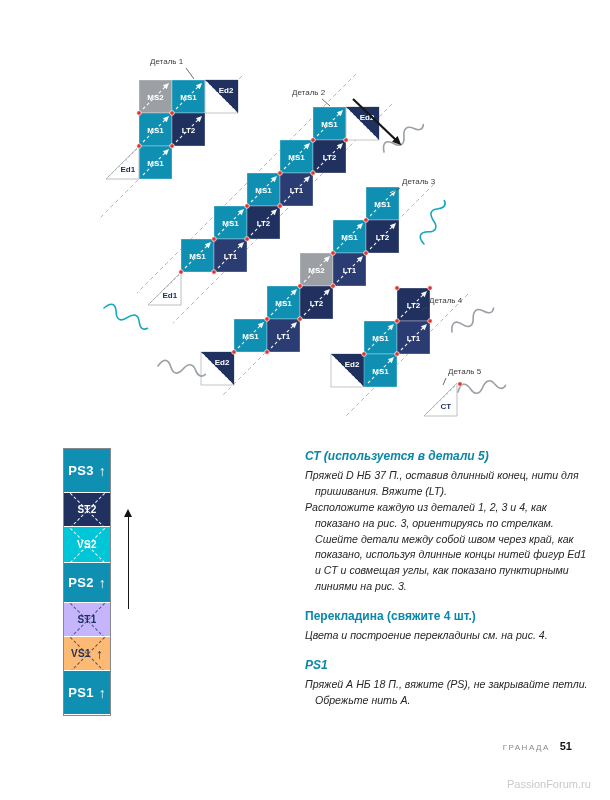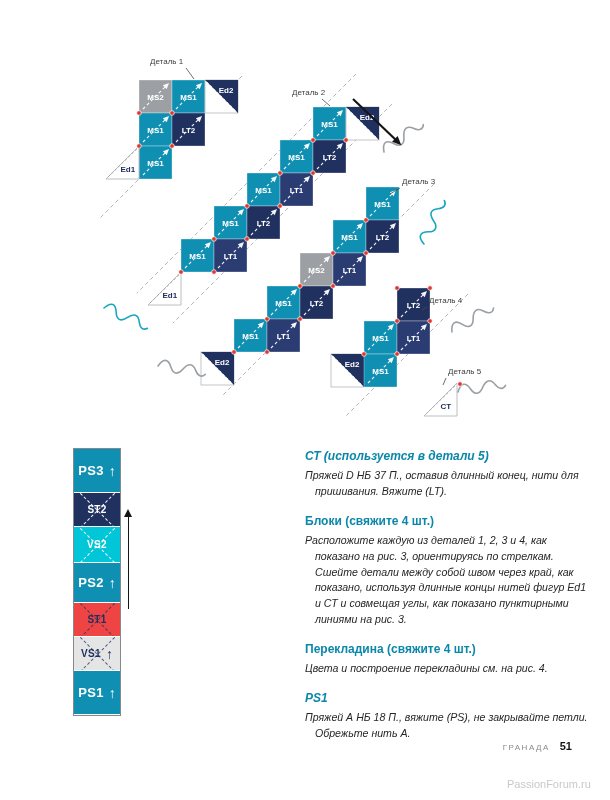--- a/index.html
+++ b/index.html
@@ -13,22 +13,22 @@
   .caption i{font-style:italic;}
 
   
   .block-strip{position:absolute;border:1px solid #85898e;background:#fff;}
   .strip-block{position:relative;width:100%;box-sizing:border-box;border-bottom:1px solid #fff;
     display:flex;align-items:center;justify-content:center;overflow:hidden;}
   .strip-block .lbl{font-weight:bold;z-index:2;letter-spacing:.3px;}
   .t-ps{background:var(--teal);color:#fff;font-size:13px;}
   .t-st-dark{background:var(--navy);color:#fff;font-size:10px;}
   .t-vs-bright{background:var(--cyan);color:#fff;font-size:10px;}
-  .t-st-light{background:#ef4444;color:var(--navy);font-size:10px;}
-  .t-vs-light{background:#e5e5e5;color:var(--navy);font-size:10px;}
+  .t-st-light{background:#c4b5fd;color:var(--navy);font-size:10px;}
+  .t-vs-light{background:#fdba74;color:var(--navy);font-size:10px;}
   .diag{position:absolute;left:-25%;top:50%;width:150%;border-top:1.2px dashed rgba(255,255,255,.95);}
   .diag.a{transform:rotate(45deg);}
   .diag.b{transform:rotate(-45deg);}
   .light .diag{border-top-color:rgba(32,48,95,.75);}
   .arrow-ch{font-size:14px;font-weight:bold;margin-left:5px;z-index:2;}
 
   .v-arrow{position:absolute;width:0;border-left:1.5px solid #141414;}
   .v-arrow:before{content:"";position:absolute;top:-8px;left:-5px;
     border:4px solid transparent;border-bottom:8px solid #141414;}
 
@@ -312,21 +312,21 @@
       <line x1="322" y1="99" x2="330" y2="106" stroke="#4a4a4a" stroke-width="0.8"></line>
       <text x="402" y="184" fill="#3c3c3c" font-size="8">Деталь 3</text>
       <line x1="400" y1="188" x2="390" y2="194" stroke="#4a4a4a" stroke-width="0.8"></line>
       <text x="429" y="303" fill="#3c3c3c" font-size="8">Деталь 4</text>
       <line x1="427" y1="307" x2="422" y2="310" stroke="#4a4a4a" stroke-width="0.8"></line>
       <text x="448" y="374" fill="#3c3c3c" font-size="8">Деталь 5</text>
       <line x1="446" y1="378" x2="443" y2="385" stroke="#4a4a4a" stroke-width="0.8"></line>
     </svg>
 
 
-  <div id="strip" class="block-strip" style="left:73px;top:448px;width:46px;">
+  <div id="strip" class="block-strip" style="left:63px;top:448px;width:46px;">
       <div class="strip-block t-ps" style="height: 44px;">
         <span class="lbl">PS3</span>
         <span class="arrow-ch">↑</span>
       </div>
       <div class="strip-block t-st-dark" style="height: 34px;">
         <i class="diag a"></i>
         <i class="diag b"></i>
         <span class="lbl">ST2</span>
       </div>
       <div class="strip-block t-vs-bright" style="height: 36px;">
@@ -354,21 +354,20 @@
         <span class="arrow-ch">↑</span>
       </div>
     </div>
 
   <div class="v-arrow" style="left:128px;top:513px;height:96px;"></div>
 
 
   <div id="textcol" class="textcol" style="left:305px;top:445px;width:283px;">
       <h3 class="sec-h it">СТ (используется в детали 5)</h3>
       <p class="sec-p">Пряжей D НБ 37 П., оставив длинный конец, нити для пришивания. Вяжите (LT).</p>
-      <h3 class="sec-h">Блоки (свяжите 4 шт.)</h3>
       <p class="sec-p">Расположите каждую из деталей 1, 2, 3 и 4, как показано на рис. 3, ориентируясь по стрелкам. Сшейте детали между собой швом через край, как показано, используя длинные концы нитей фигур Ed1 и СТ и совмещая углы, как показано пунктирными линиями на рис. 3.</p>
       <h3 class="sec-h">Перекладина (свяжите 4 шт.)</h3>
       <p class="sec-p">Цвета и построение перекладины см. на рис. 4.</p>
       <h3 class="sec-h it">PS1</h3>
       <p class="sec-p">Пряжей А НБ 18 П., вяжите (PS), не закрывайте петли. Обрежьте нить А.</p>
     </div>
 
   <div class="footer" style="top:740px;right:38px;">
     <span class="brand">ГРАНАДА</span>
     <span class="pnum">51</span>

